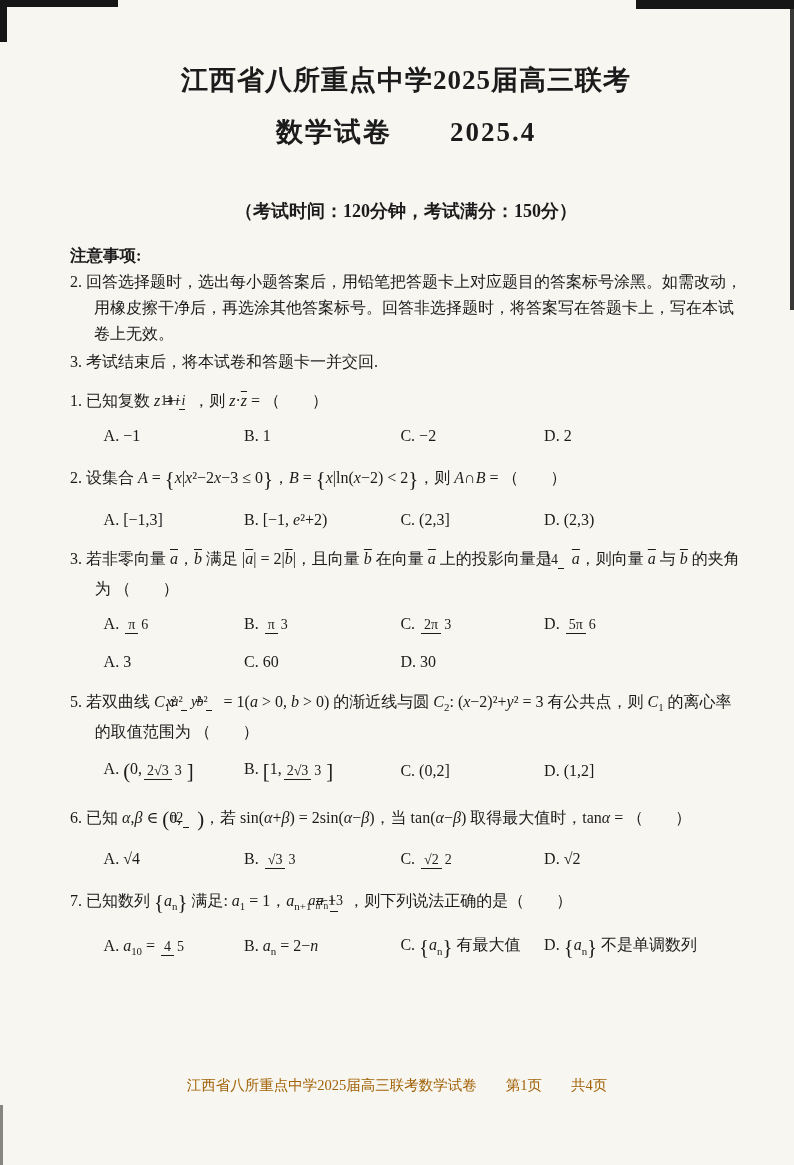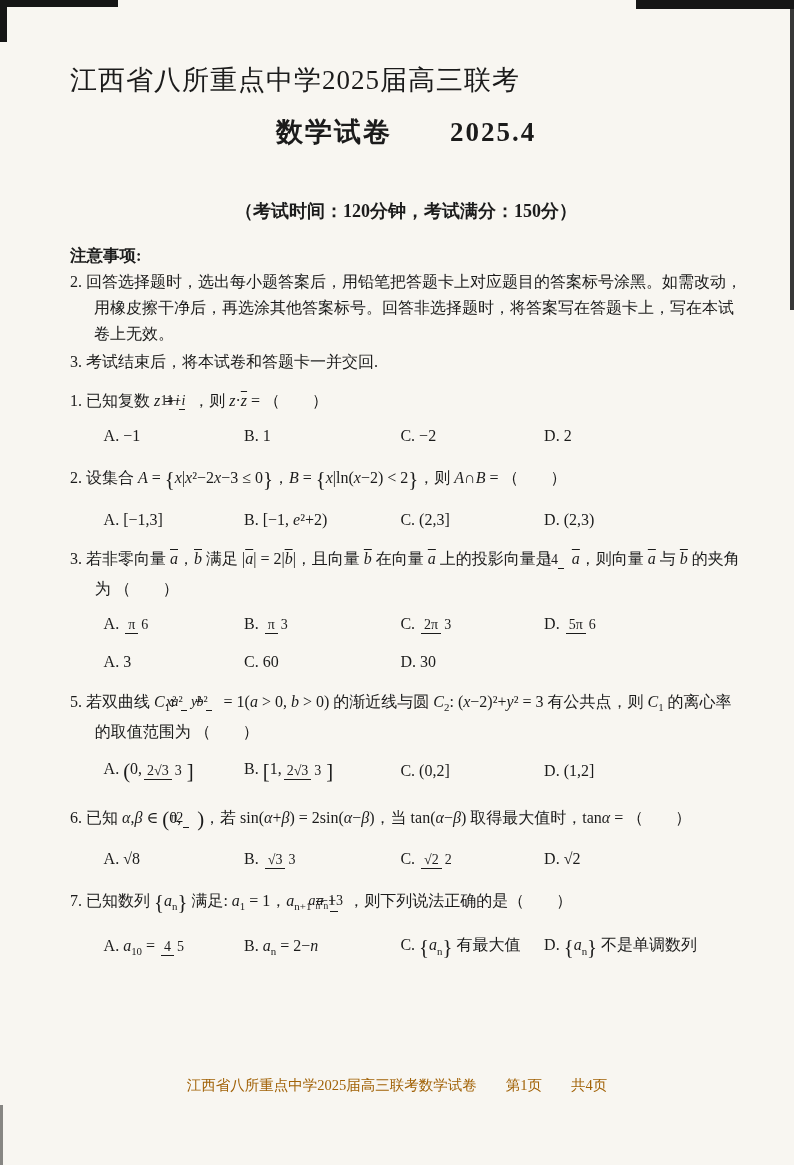--- a/index.html
+++ b/index.html
@@ -17,21 +17,21 @@
   .scan{position:absolute;background:#161616;}
   .scan.tl{top:0;left:0;width:118px;height:7px;}
   .scan.tl2{top:0;left:0;width:7px;height:42px;}
   .scan.tr{top:0;right:0;width:158px;height:9px;}
   .scan.tr2{top:0;right:0;width:4px;height:310px;opacity:.85;}
   .scan.bl{bottom:0;left:0;width:3px;height:60px;opacity:.5;}
 
   .content{padding:62px 52px 0 70px;}
 
   .title{
-    text-align:left;font-weight:normal;font-size:27px;letter-spacing:1px;
+    text-align:center;font-weight:bold;font-size:27px;letter-spacing:1px;
     line-height:1.35;margin:0;
   }
   .title2{
     text-align:center;font-weight:bold;font-size:27px;letter-spacing:2px;
     line-height:1.35;margin:16px 0 0 0;
   }
   .exam-info{
     text-align:center;font-weight:bold;font-size:18px;margin-top:48px;
   }
   .notice-title{font-weight:bold;font-size:16.5px;margin-top:22px;}
@@ -173,21 +173,21 @@
         <span>D. (1,2]</span>
       </div>
     </div>
 
     <div class="q">
       <div class="q-stem">6. 已知 <i>α</i>,<i>β</i> ∈ <span class="gp">(</span>0,<span class="fr">
             <span class="nu">π</span>
             <span class="de">2</span>
           </span><span class="gp">)</span>，若 sin(<i>α</i>+<i>β</i>) = 2sin(<i>α</i>−<i>β</i>)，当 tan(<i>α</i>−<i>β</i>) 取得最大值时，tan<i>α</i> = （　　）</div>
       <div class="opts">
-        <span>A. √8</span>
+        <span>A. √4</span>
         <span>B. <span class="fr">
               <span class="nu">√3</span>
               <span class="de">3</span>
             </span></span>
         <span>C. <span class="fr">
               <span class="nu">√2</span>
               <span class="de">2</span>
             </span></span>
         <span>D. √2</span>
       </div>

